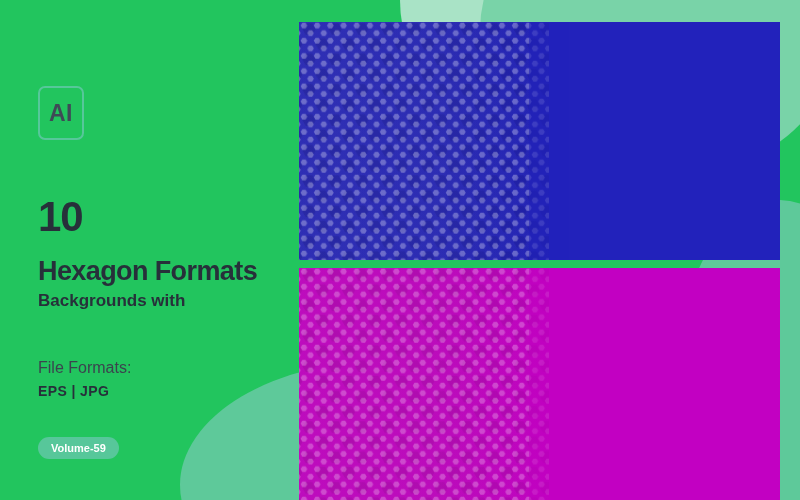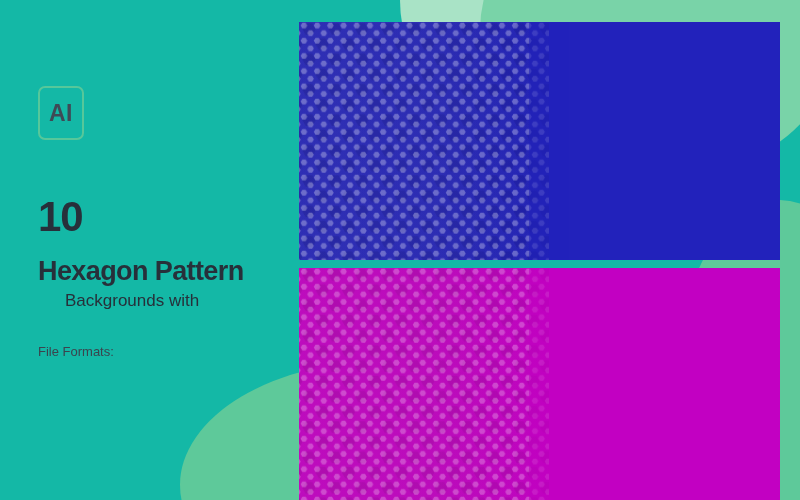--- a/index.html
+++ b/index.html
@@ -10,21 +10,21 @@
     width: 800px;
     height: 500px;
     font-family: "Liberation Sans", sans-serif;
     background: #f2f2f2;
     overflow: hidden;
   }
   .canvas {
     position: relative;
     width: 800px;
     height: 500px;
-    background: #14b8a6;
+    background: #22c55e;
     overflow: hidden;
   }
   
   .blob {
     position: absolute;
     border-radius: 50%;
     background: #5ec99a;
   }
   .blob-top {
     width: 360px;
@@ -91,27 +91,26 @@
     font-size: 27px;
     line-height: 30px;
     font-weight: bold;
     color: #27303a;
     letter-spacing: -0.6px;
   }
   .title-sub {
     margin-top: 4px;
     font-size: 17px;
     line-height: 21px;
-    font-weight: normal;
-    color: #27303a;
-    margin-left: 27px;
+    font-weight: bold;
+    color: #27303a;
   }
   .formats-label {
-    margin-top: 33px;
-    font-size: 13px;
+    margin-top: 48px;
+    font-size: 16px;
     color: #3b444e;
   }
   .formats-value {
     margin-top: 6px;
     font-size: 14px;
     font-weight: bold;
     color: #27303a;
     letter-spacing: 0.4px;
   }
   .volume-badge {
@@ -159,25 +158,27 @@
   <div class="blob blob-bottom"></div>
   <div class="blob blob-right"></div>
 
   <div class="left-col">
 
     <div class="ai-badge">
       <span>AI</span>
     </div>
 
     <div class="big-number">10</div>
-    <div class="title-main">Hexagon Pattern</div>
+    <div class="title-main">Hexagon Formats</div>
     <div class="title-sub">Backgrounds with</div>
 
     <div class="formats-label">File Formats:</div>
-
+    <div class="formats-value">EPS  |  JPG</div>
+
+    <div class="volume-badge">Volume-59</div>
   </div>
 
   <div class="panel panel-blue">
     <svg class="hex-layer" viewBox="0 0 481 238" preserveAspectRatio="none">
       <defs>
         <linearGradient id="fadeBlue" x1="0" y1="0" x2="1" y2="0">
           <stop offset="0" stop-color="#ffffff" stop-opacity="0.22"></stop>
           <stop offset="0.30" stop-color="#ffffff" stop-opacity="0.20"></stop>
           <stop offset="0.52" stop-color="#ffffff" stop-opacity="0.07"></stop>
           <stop offset="0.66" stop-color="#ffffff" stop-opacity="0"></stop>

